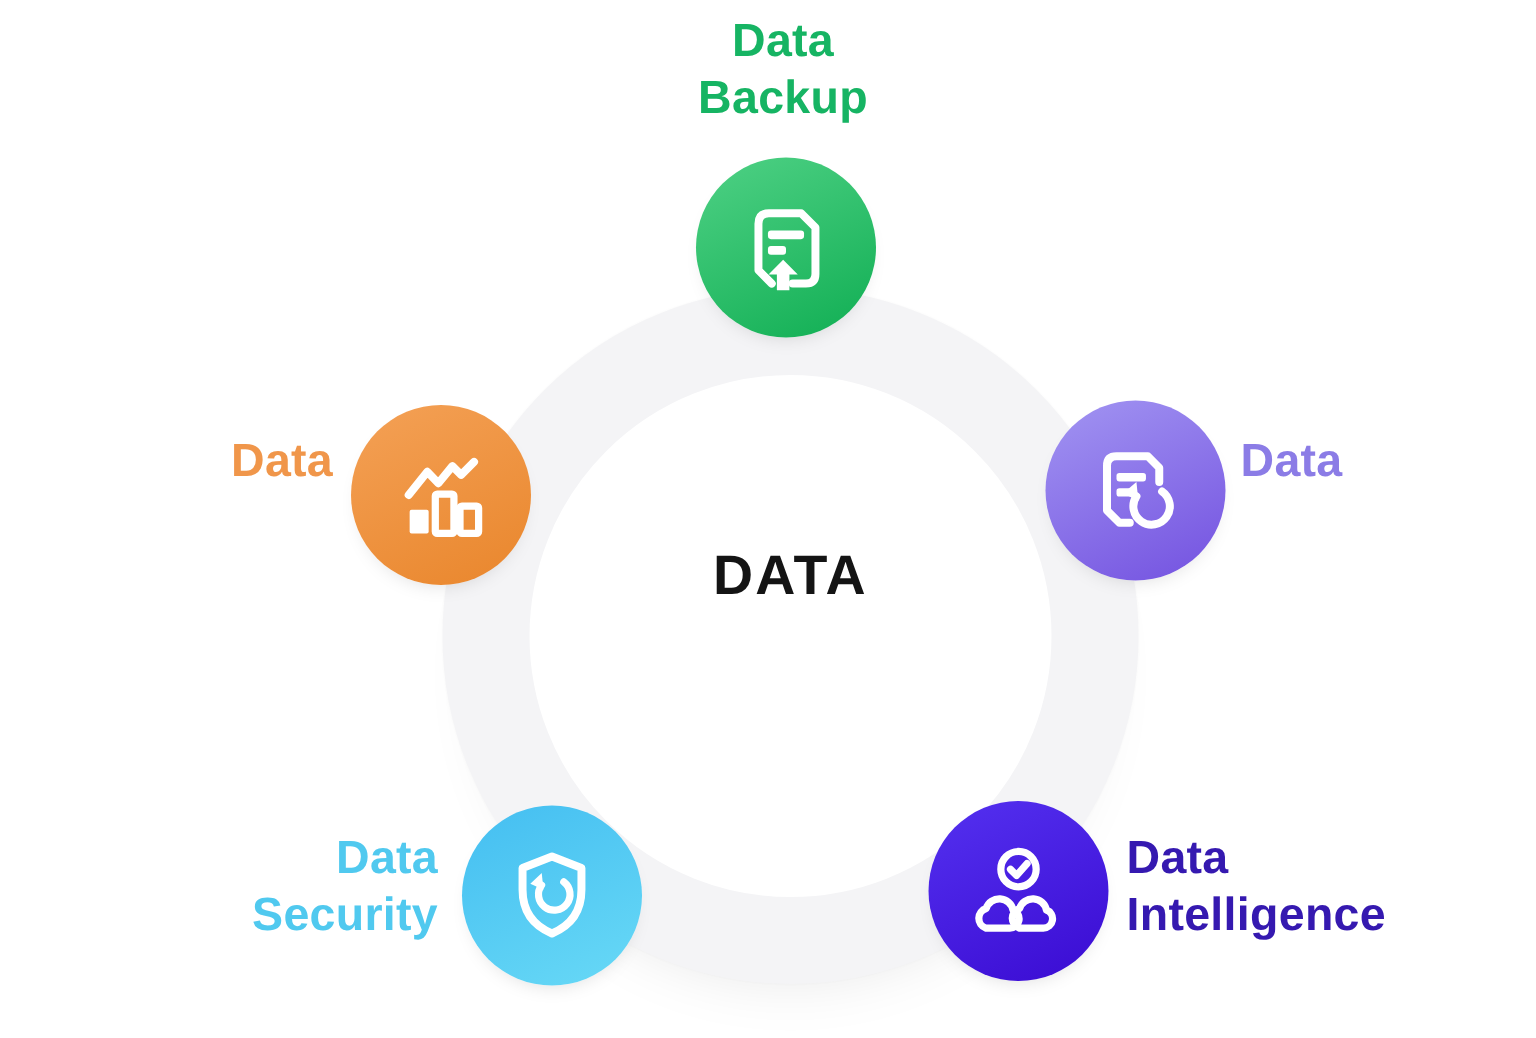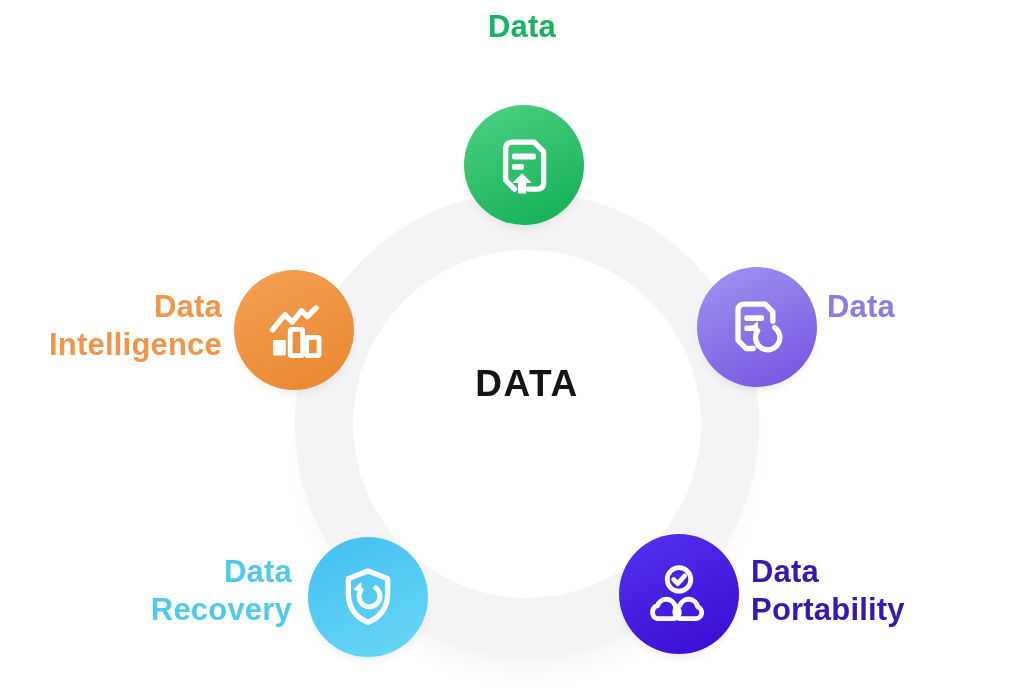--- a/index.html
+++ b/index.html
@@ -56,20 +56,21 @@
   <div class="ring"></div>
 
   <div class="center-title">
     <span>DATA</span>
   </div>
 
   
   <div class="node" style="--c1: #4fd185; --c2: #10ae53; --tc: #16b463;">
     <div class="label lb-backup">
       <span>Data</span>
+      <span>Backup</span>
     </div>
     <div class="circle ci-backup">
       <svg viewBox="0 0 60 60">
         <path class="ic-s" d="M33.5 49H40.5Q45.5 49 45.5 44V19.5L38 12H21Q15.5 12 15.5 17.5V42L22.5 49"></path>
         <rect class="ic-f" x="20.5" y="21" width="19" height="4.6" rx="1.6"></rect>
         <rect class="ic-f" x="20.5" y="29.2" width="9.5" height="4.6" rx="1.6"></rect>
         <path class="ic-f" d="M28.5 36.5L36.2 44.2H31.8V52.5H25.2V44.2H20.8Z" stroke="var(--icon_color,#fff)" stroke-width="1.5" stroke-linejoin="round"></path>
       </svg>
     </div>
   </div>
@@ -87,52 +88,51 @@
         <path class="ic-s" d="M30.5 33 A 9.6 9.6 0 1 0 44 30.5"></path>
         <path class="ic-f" d="M31.5 35.5 L23.5 31.5 L30.5 25.5 Z"></path>
       </svg>
     </div>
   </div>
 
   
   <div class="node" style="--c1: #5431f0; --c2: #3a0bd2; --tc: #3519b0;">
     <div class="label lb-portability">
       <span>Data</span>
-      <span>Portability</span>
+      <span>Intelligence</span>
     </div>
     <div class="circle ci-portability">
       <svg viewBox="0 0 60 60">
         <circle class="ic-s2" cx="30" cy="18.5" r="9.3"></circle>
         <path class="ic-s2" d="M25.8 18.6 L29 21.8 L34.5 15.6"></path>
         <path class="ic-s2" d="M12.8 49.5 H25.5 A4.9 4.9 0 0 0 27.1 40 A7.3 7.3 0 0 0 13 39.2 A5.4 5.4 0 0 0 12.8 49.5 Z"></path>
         <path class="ic-s2" transform="translate(17.6,0)" d="M12.8 49.5 H25.5 A4.9 4.9 0 0 0 27.1 40 A7.3 7.3 0 0 0 13 39.2 A5.4 5.4 0 0 0 12.8 49.5 Z"></path>
       </svg>
     </div>
   </div>
 
   
   <div class="node" style="--c1: #44bef1; --c2: #68d9f6; --tc: #50c9ef;">
     <div class="label lb-security">
       <span>Data</span>
-      <span>Recovery</span>
+      <span>Security</span>
     </div>
     <div class="circle ci-security">
       <svg viewBox="0 0 60 60">
         <path class="ic-s" d="M30 9.5 L45.5 15.5 V27 Q45.5 43.5 30 50 Q14.5 43.5 14.5 27 V15.5 Z"></path>
         <path class="ic-s2" d="M24.5 24.5 A 8.3 8.3 0 1 0 36.2 22.8"></path>
         <path class="ic-f" d="M25.5 27 L18.6 23.8 L24.6 18.2 Z"></path>
       </svg>
     </div>
   </div>
 
   
   <div class="node" style="--c1: #f4a156; --c2: #e9862c; --tc: #f0964a;">
     <div class="label lb-intelligence">
       <span>Data</span>
-      <span>Intelligence</span>
     </div>
     <div class="circle ci-intelligence">
       <svg viewBox="0 0 60 60">
         <path class="ic-s" d="M13 30 L22.8 17.8 L28.6 23.8 L36 14.8 L40.6 19.4 L47.4 12.6"></path>
         <rect class="ic-f" x="13.5" y="37.8" width="10" height="12.4" rx="1"></rect>
         <rect class="ic-s2" x="27" y="29.5" width="9.8" height="20.7" rx="1"></rect>
         <rect class="ic-s2" x="40" y="35.8" width="9.8" height="14.4" rx="1"></rect>
       </svg>
     </div>
   </div>

